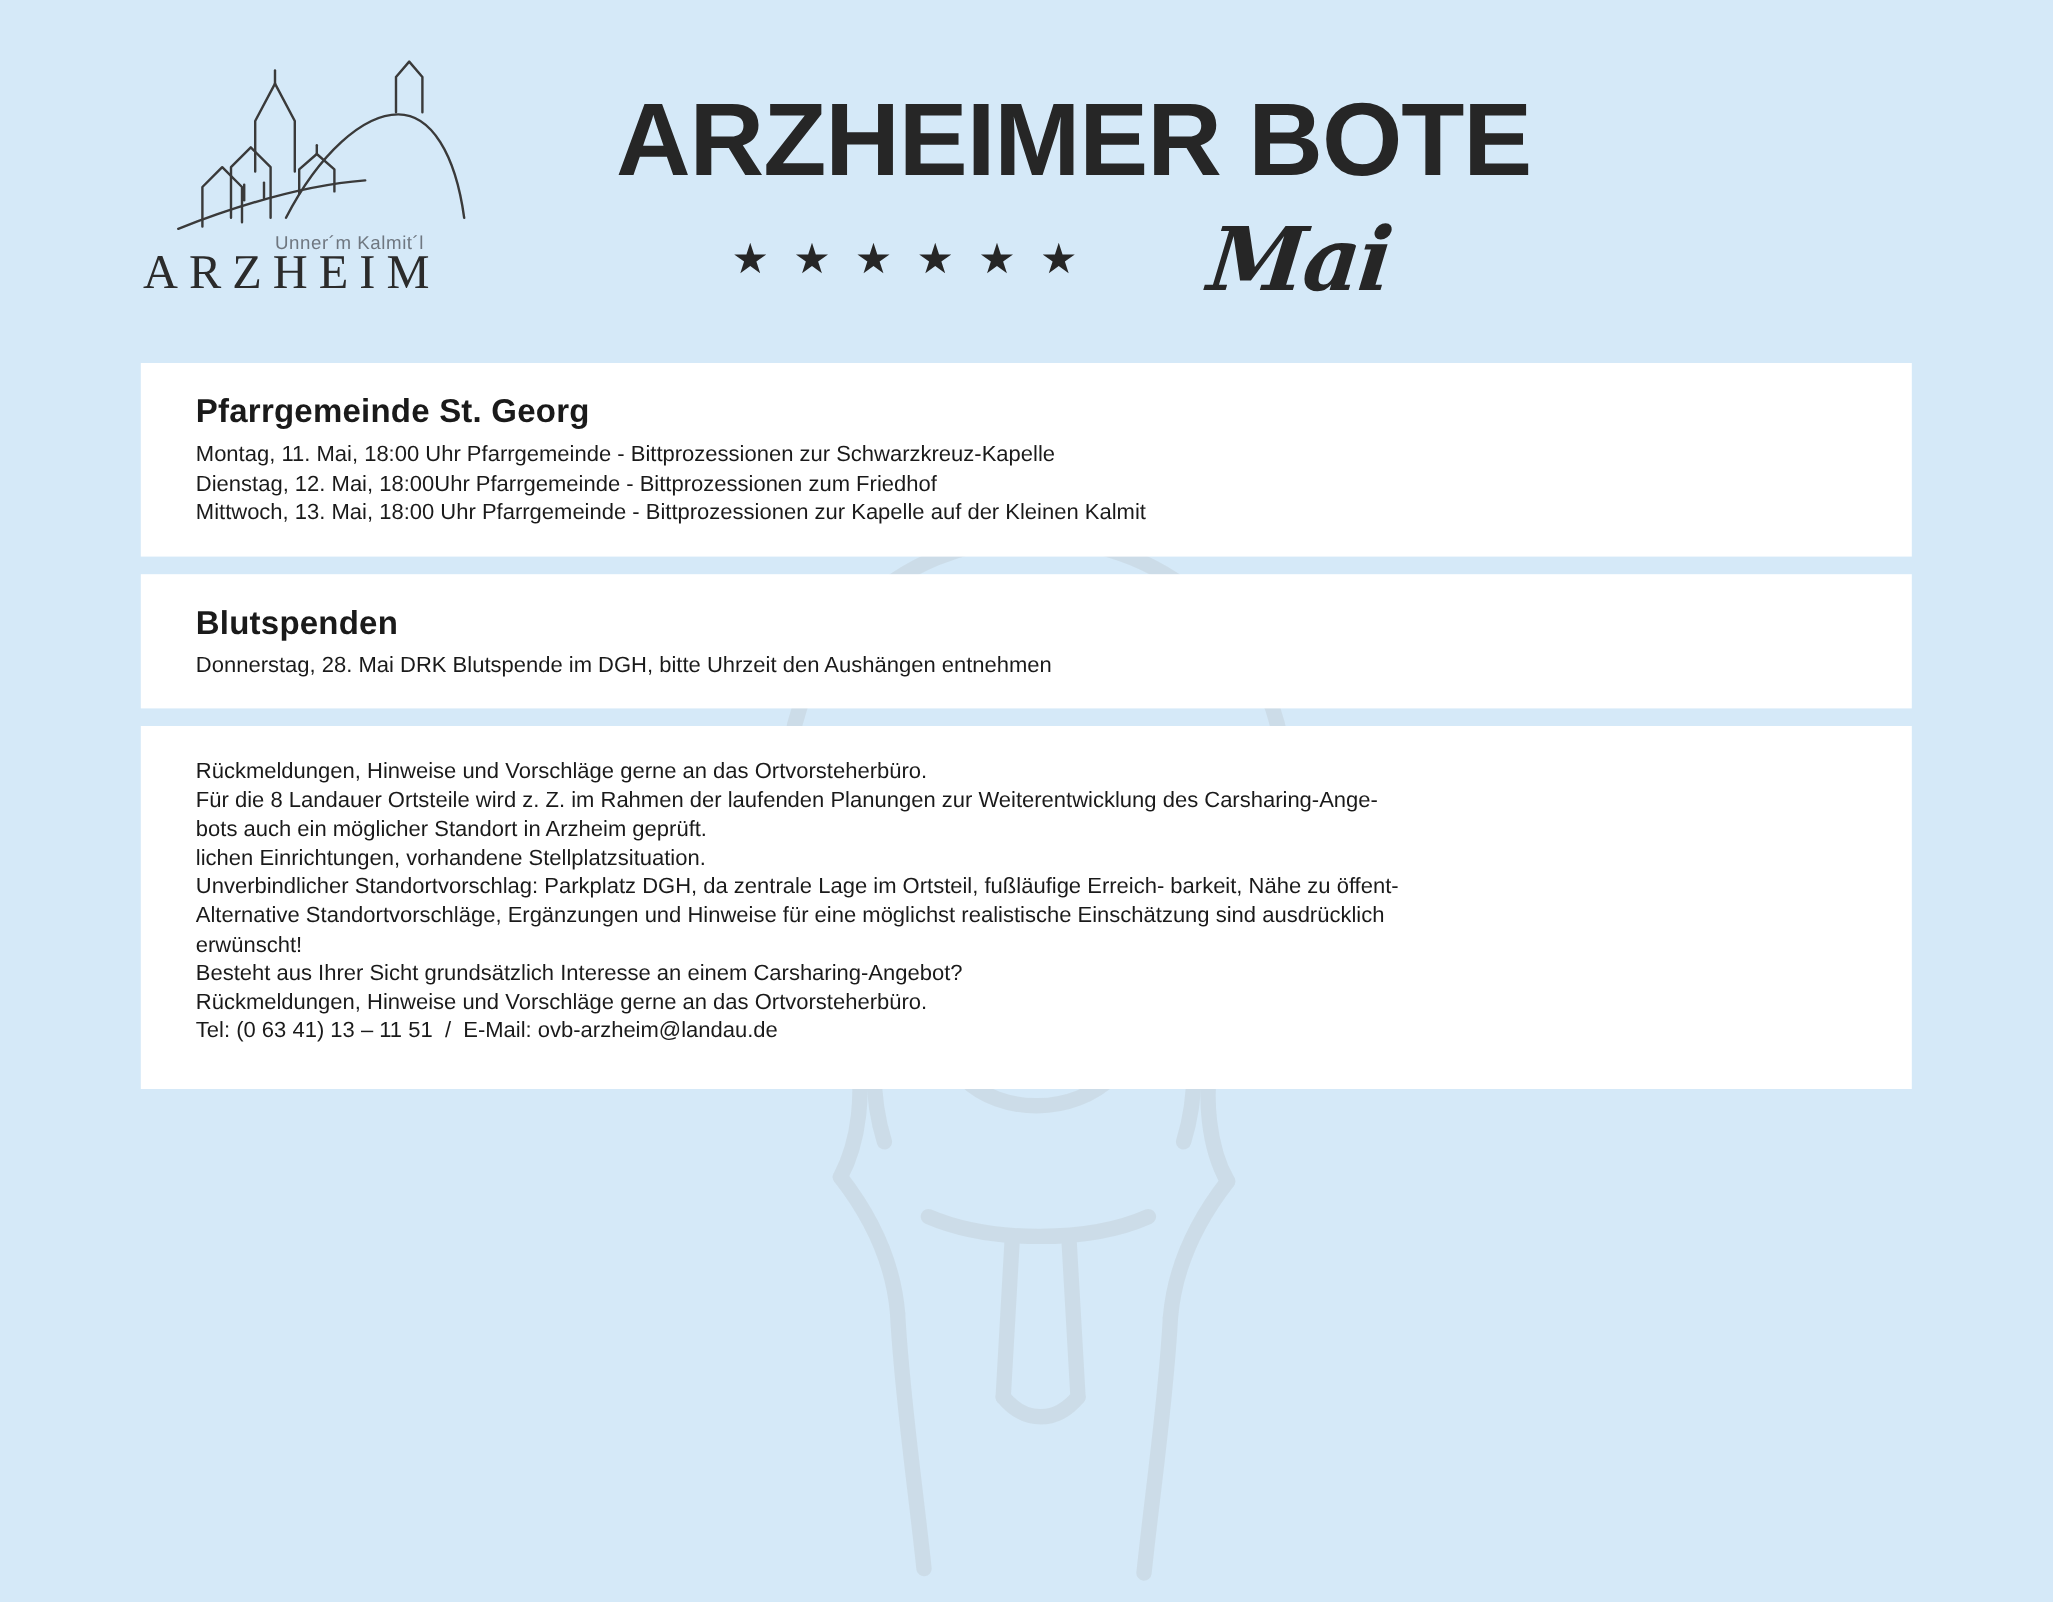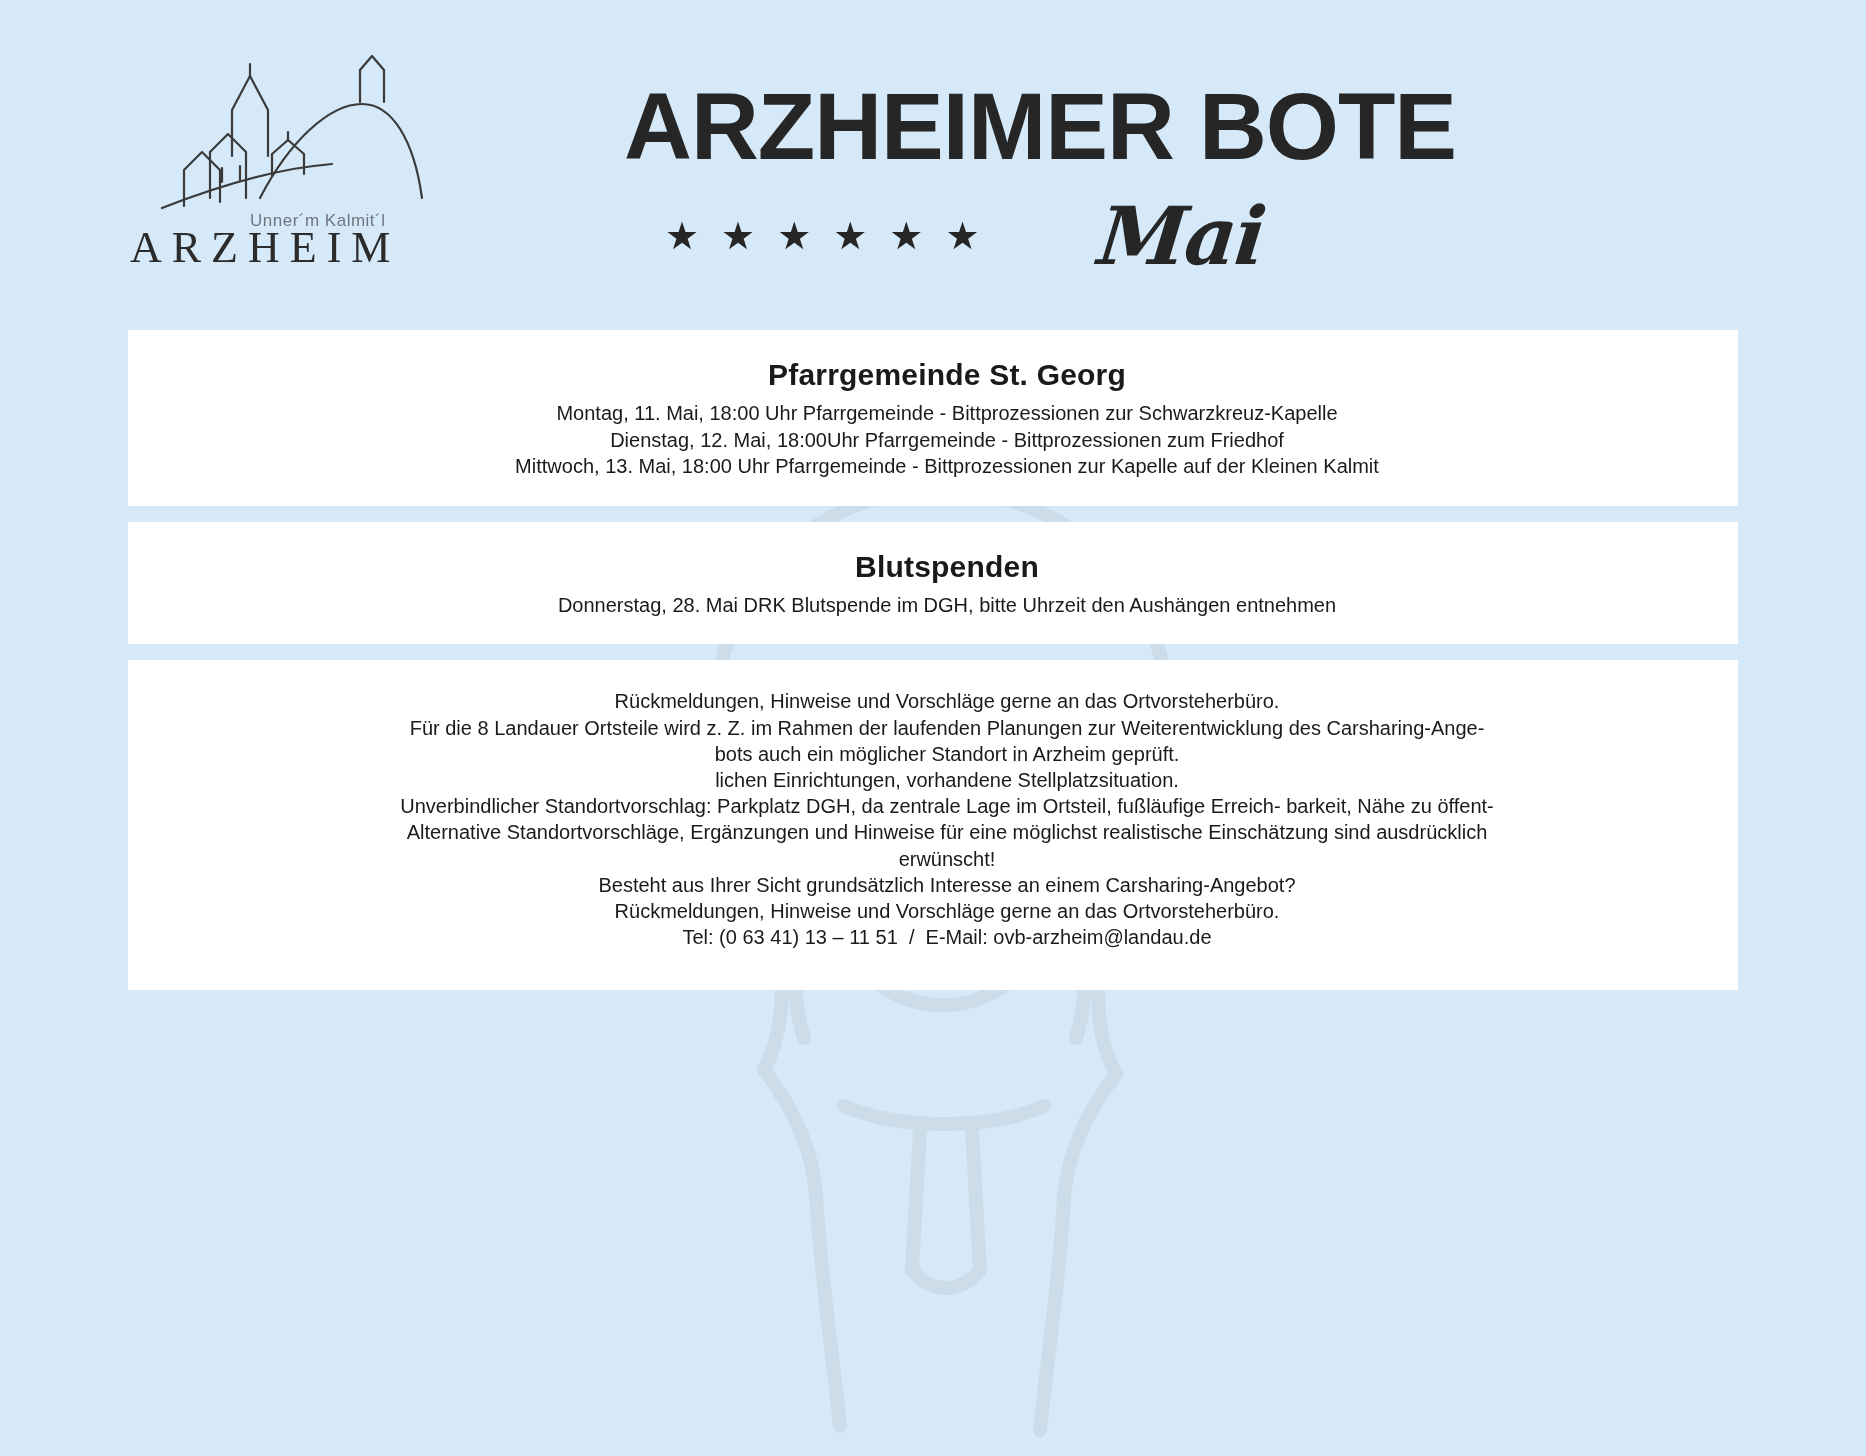--- a/index.html
+++ b/index.html
@@ -51,21 +51,21 @@
     width: 1000px;
   }
   .main-title {
     font-family: "Liberation Sans", sans-serif;
     font-weight: bold;
     font-size: 94px;
     letter-spacing: -1px;
     color: #262626;
     line-height: 1;
     margin: 0;
-    text-align: center;
+    text-align: left;
     padding-left: 40px;
   }
   .sub-row {
     display: flex;
     align-items: center;
     margin-top: 22px;
     padding-left: 25px;
   }
   .stars {
     display: flex;
@@ -92,21 +92,20 @@
   
   .panels {
     position: relative;
     z-index: 2;
     margin: 0 128px 0 128px;
   }
   .panel {
     background: #ffffff;
     padding: 28px 0 26px 0;
     margin-bottom: 16px;
-    text-align: center;
   }
   .panel .inner { padding: 0 22px 0 50px; }
 
   .panel h2 {
     font-family: "Liberation Sans", sans-serif;
     font-weight: bold;
     font-size: 30px;
     color: #1a1a1a;
     margin: 0 0 8px 0;
     letter-spacing: 0.2px;

